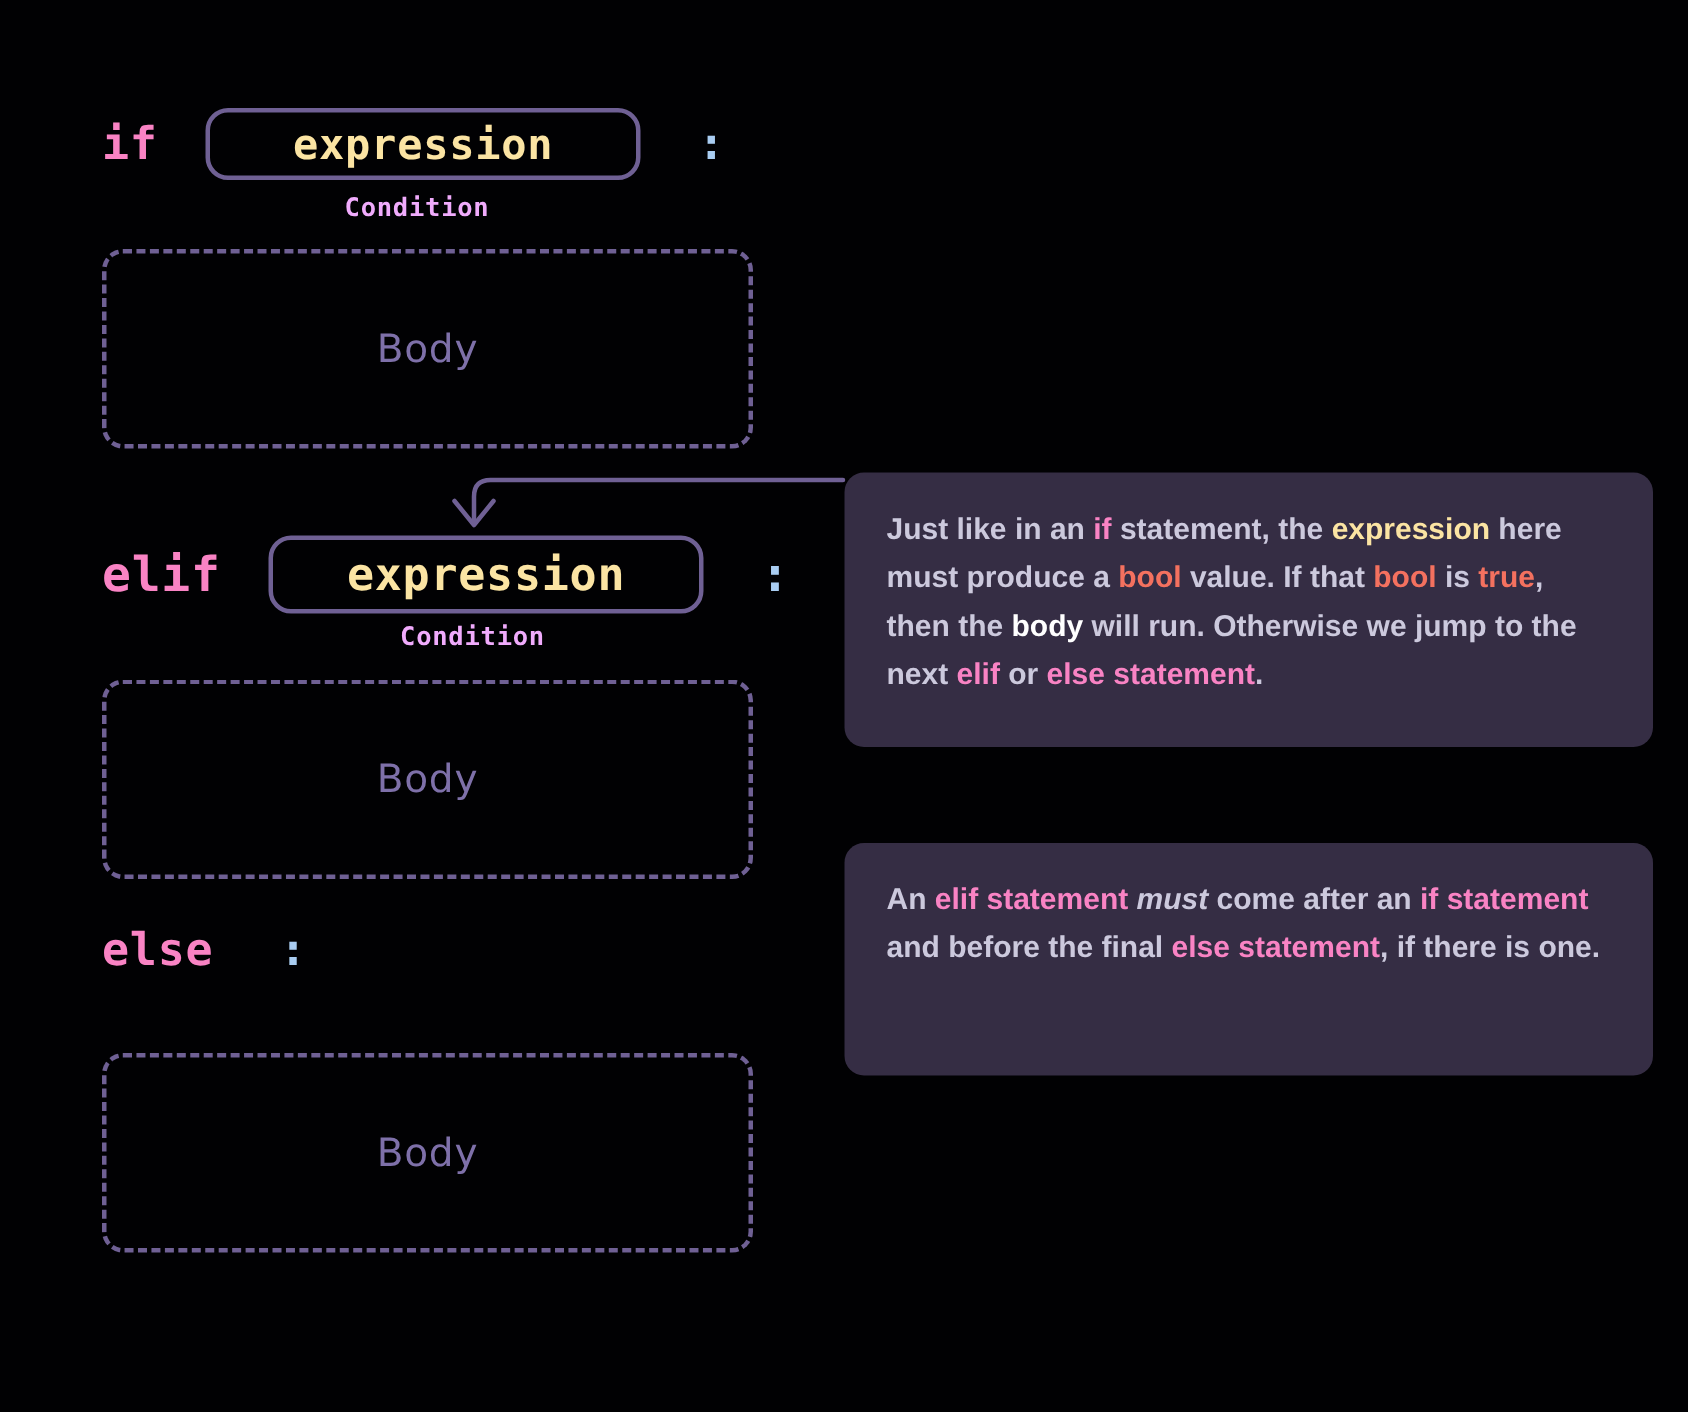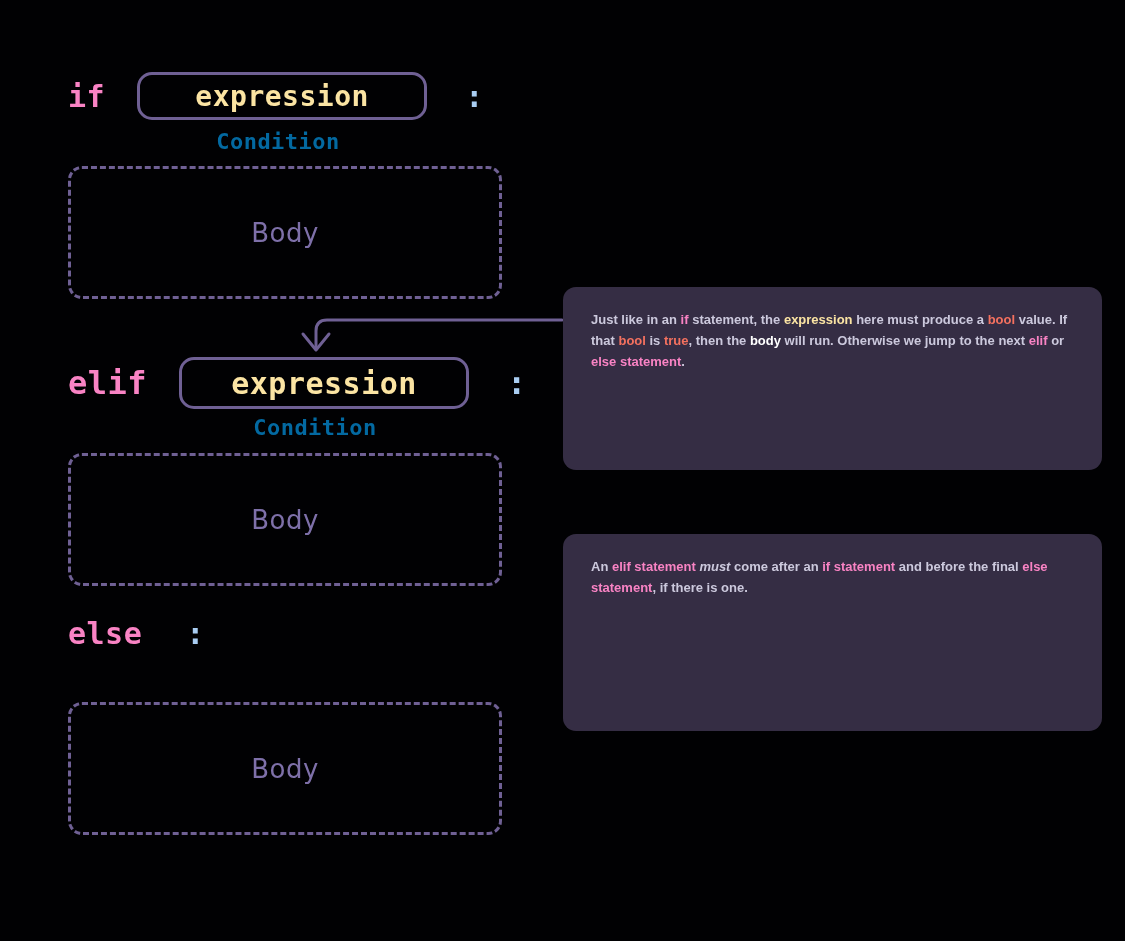--- a/index.html
+++ b/index.html
@@ -25,21 +25,21 @@
     display:flex;align-items:center;justify-content:center;
     box-sizing:border-box;background:transparent;
   }
   .expr{
     font-family:"DejaVu Sans Mono", monospace;
     font-weight:700;color:#fbe4a3;letter-spacing:.5px;
   }
   .cond-label{
     position:absolute;
     font-family:"DejaVu Sans Mono", monospace;
-    font-weight:700;color:#0369a1;font-size:22px;letter-spacing:.5px;
+    font-weight:700;color:#f0abfc;font-size:17px;letter-spacing:.5px;
     text-align:center;
   }
 
   
   .body-box{
     position:absolute;box-sizing:border-box;
     border:3px dashed #6f6094;border-radius:14px;
     display:flex;align-items:center;justify-content:center;
   }
   .body-label{
@@ -48,23 +48,24 @@
   }
 
   
   .arrow{position:absolute;left:0;top:0;pointer-events:none;}
 
   
   .callout{
     position:absolute;box-sizing:border-box;
     background:#352d44;border-radius:13px;
     padding:22px 26px 24px 28px;
-    color:#ccc9dd;font-size:13px;line-height:1.62;
+    color:#ccc9dd;font-size:20px;line-height:1.62;
     font-family:"Liberation Sans", sans-serif;
     font-weight:600;
+    margin-top:28px;
   }
   .callout em{font-style:italic;}
   .t-pink-b{color:#f983c4;font-weight:700;}
   .t-yellow{color:#fbe4a3;font-weight:700;}
   .t-red{color:#f4715f;font-weight:700;}
   .t-white{color:#ffffff;font-weight:700;}
 </style>
 </head>
 <body>
 
@@ -107,17 +108,17 @@
   </div>
 
   <div class="body-box" style="left:68px;top:702px;width:434px;height:133px;">
     <span class="body-label">Body</span>
   </div>
 
   <div class="callout" style="left:563px;top:287px;width:539px;height:183px;">
     <span><span>Just like in an </span><span class="t-pink-b">if</span><span> statement, the </span><span class="t-yellow">expression</span><span> here must produce a </span><span class="t-red">bool</span><span> value. If that </span><span class="t-red">bool</span><span> is </span><span class="t-red">true</span><span>, then the </span><span class="t-white">body</span><span> will run. Otherwise we jump to the next </span><span class="t-pink-b">elif</span><span> or </span><span class="t-pink-b">else statement</span><span>.</span></span>
   </div>
 
-  <div class="callout" style="left:563px;top:534px;width:539px;height:197px;">
+  <div class="callout" style="left:563px;top:534px;width:539px;height:155px;">
     <span><span>An </span><span class="t-pink-b">elif statement</span><em style="font-weight: 700;"> must</em><span> come after an </span><span class="t-pink-b">if statement</span><span> and before the final </span><span class="t-pink-b">else statement</span><span>, if there is one.</span></span>
   </div>
 
 </div>
 
 </body></html>

